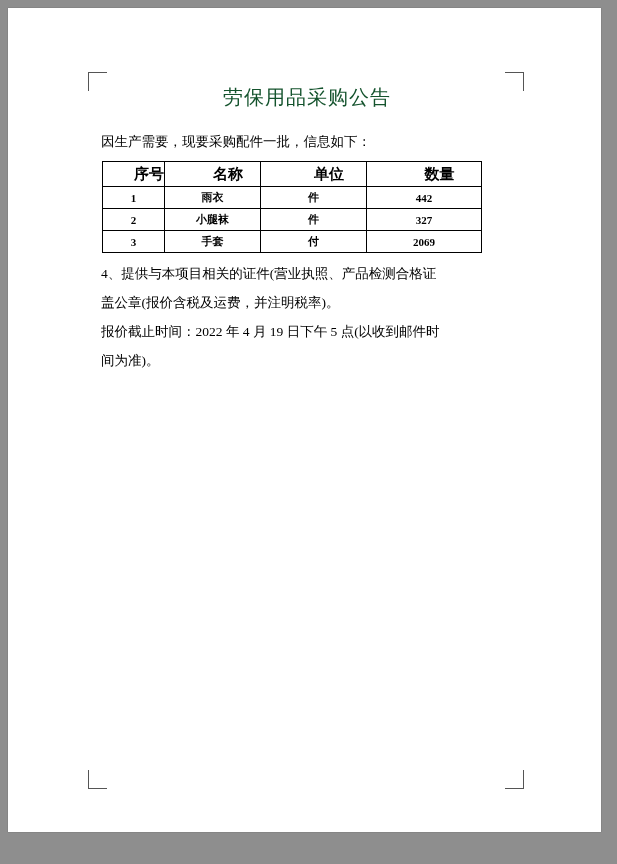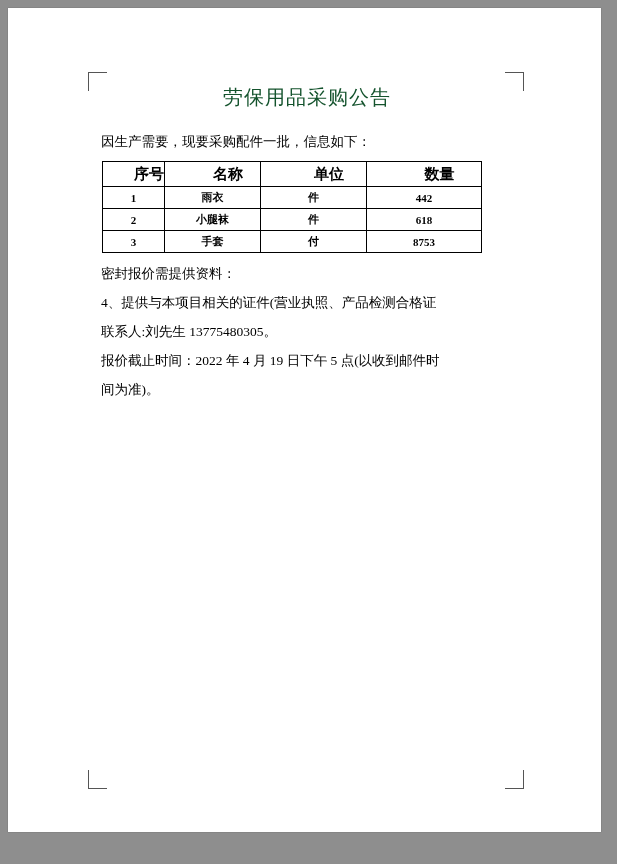--- a/index.html
+++ b/index.html
@@ -111,32 +111,31 @@
         <tr>
           <td>1</td>
           <td>雨衣</td>
           <td>件</td>
           <td>442</td>
         </tr>
         <tr>
           <td>2</td>
           <td>小腿袜</td>
           <td>件</td>
-          <td>618</td>
+          <td>327</td>
         </tr>
         <tr>
           <td>3</td>
           <td>手套</td>
           <td>付</td>
-          <td>8753</td>
+          <td>2069</td>
         </tr>
       </tbody>
     </table>
 
-    <p class="para">密封报价需提供资料：</p>
 
     <p class="para tight">4、提供与本项目相关的证件(营业执照、产品检测合格证</p>
-    <p class="para">联系人:刘先生 13775480305。</p>
+    <p class="para">盖公章(报价含税及运费，并注明税率)。</p>
     <p class="para tight">报价截止时间：2022 年 4 月 19 日下午 5 点(以收到邮件时</p>
     <p class="para">间为准)。</p>
 
   </div>
 </div>
 
 </body></html>

